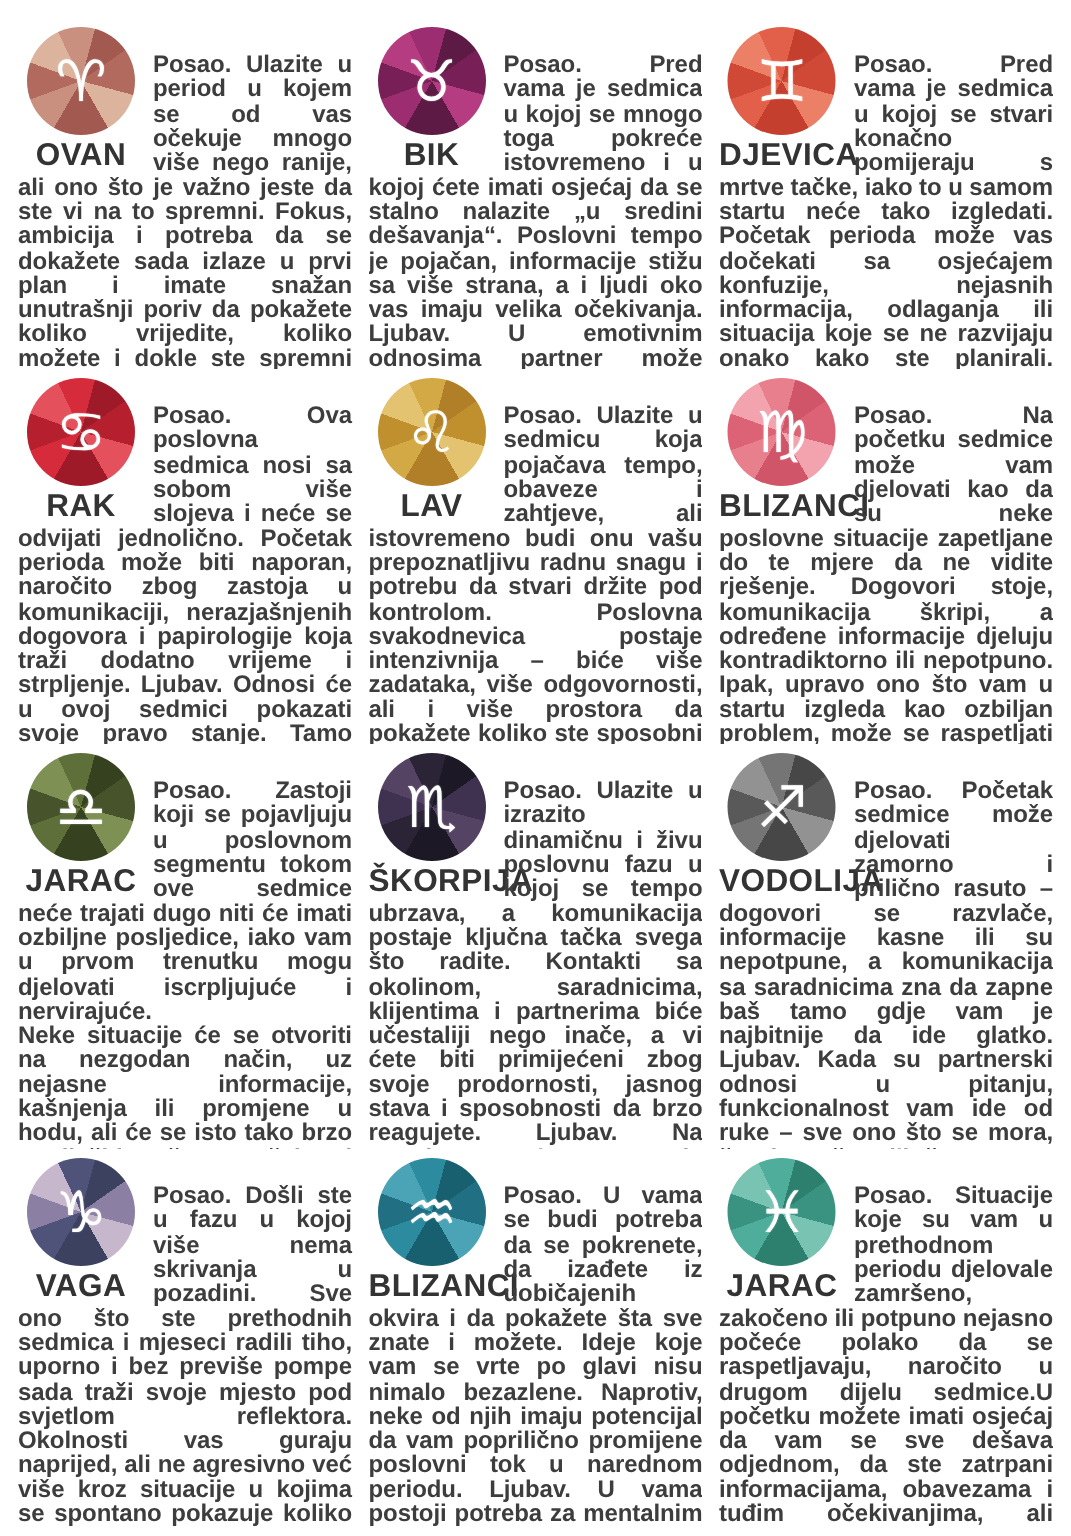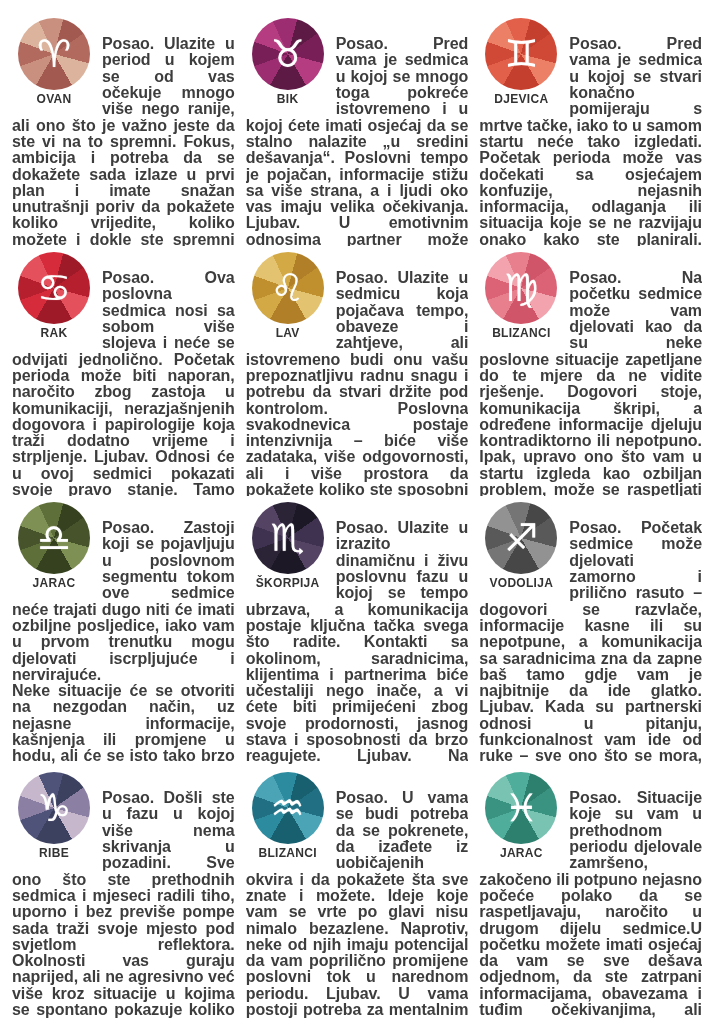--- a/index.html
+++ b/index.html
@@ -28,21 +28,21 @@
     display:flex; align-items:center; justify-content:center;
   }
   .glyph {
     font-family:"DejaVu Sans", sans-serif;
     font-size:38px;
     line-height:1;
     color:#ffffff;
     text-shadow:0 0 1px rgba(255,255,255,.6);
   }
   .sign-name {
-    font-size:12px;
+    font-size:21px;
     font-weight:700;
     color:#333333;
     letter-spacing:.3px;
     margin-top:2px;
   }
   .sign-text {
     font-size:16px;
     line-height:1.02;
     font-weight:700;
     color:#3d3d3d;
@@ -156,21 +156,21 @@
       <div class="sign-name">VODOLIJA</div>
     </div>
     <p class="sign-text">Posao. Početak sedmice može djelovati zamorno i prilično rasuto – dogovori se razvlače, informacije kasne ili su nepotpune, a komunikacija sa saradnicima zna da zapne baš tamo gdje vam je najbitnije da ide glatko. Ljubav. Kada su partnerski odnosi u pitanju, funkcionalnost vam ide od ruke – sve ono što se mora, što je važno ili što ste se dogovorili, rješava se bez većih problema. Zdravlje. Niste u lošem stanju, ali biste se osjećali znatno bolje uz više kretanja.</p>
   </section>
 
   <section class="cell">
     <div class="icon-block">
       <div class="circle" style="background: conic-gradient(from 210deg, rgb(79, 83, 122) 0deg, rgb(79, 83, 122) 40deg, rgb(139, 127, 163) 40deg, rgb(139, 127, 163) 80deg, rgb(198, 183, 205) 80deg, rgb(198, 183, 205) 125deg, rgb(79, 83, 122) 125deg, rgb(79, 83, 122) 165deg, rgb(61, 65, 96) 165deg, rgb(61, 65, 96) 205deg, rgb(139, 127, 163) 205deg, rgb(139, 127, 163) 255deg, rgb(198, 183, 205) 255deg, rgb(198, 183, 205) 300deg, rgb(61, 65, 96) 300deg, rgb(61, 65, 96) 360deg);">
         <span class="glyph">♑</span>
       </div>
-      <div class="sign-name">RIBE</div>
+      <div class="sign-name">VAGA</div>
     </div>
     <p class="sign-text">Posao. Došli ste u fazu u kojoj više nema skrivanja u pozadini. Sve ono što ste prethodnih sedmica i mjeseci radili tiho, uporno i bez previše pompe sada traži svoje mjesto pod svjetlom reflektora. Okolnosti vas guraju naprijed, ali ne agresivno već više kroz situacije u kojima se spontano pokazuje koliko vrijedite, koliko znate i koliko možete da iznesete. Ljubav. Imate snažan lični naboj i to se osjeća u svakom kontaktu sa partnerom. Zdravlje. Generalno ste dobro, ali ste skloni brzini i nepažnji.</p>
   </section>
 
   <section class="cell">
     <div class="icon-block">
       <div class="circle" style="background: conic-gradient(from 210deg, rgb(45, 139, 160) 0deg, rgb(45, 139, 160) 40deg, rgb(32, 111, 131) 40deg, rgb(32, 111, 131) 80deg, rgb(74, 164, 182) 80deg, rgb(74, 164, 182) 125deg, rgb(45, 139, 160) 125deg, rgb(45, 139, 160) 165deg, rgb(24, 96, 112) 165deg, rgb(24, 96, 112) 205deg, rgb(32, 111, 131) 205deg, rgb(32, 111, 131) 255deg, rgb(74, 164, 182) 255deg, rgb(74, 164, 182) 300deg, rgb(24, 96, 112) 300deg, rgb(24, 96, 112) 360deg);">
         <span class="glyph">♒</span>
       </div>
       <div class="sign-name">BLIZANCI</div>

